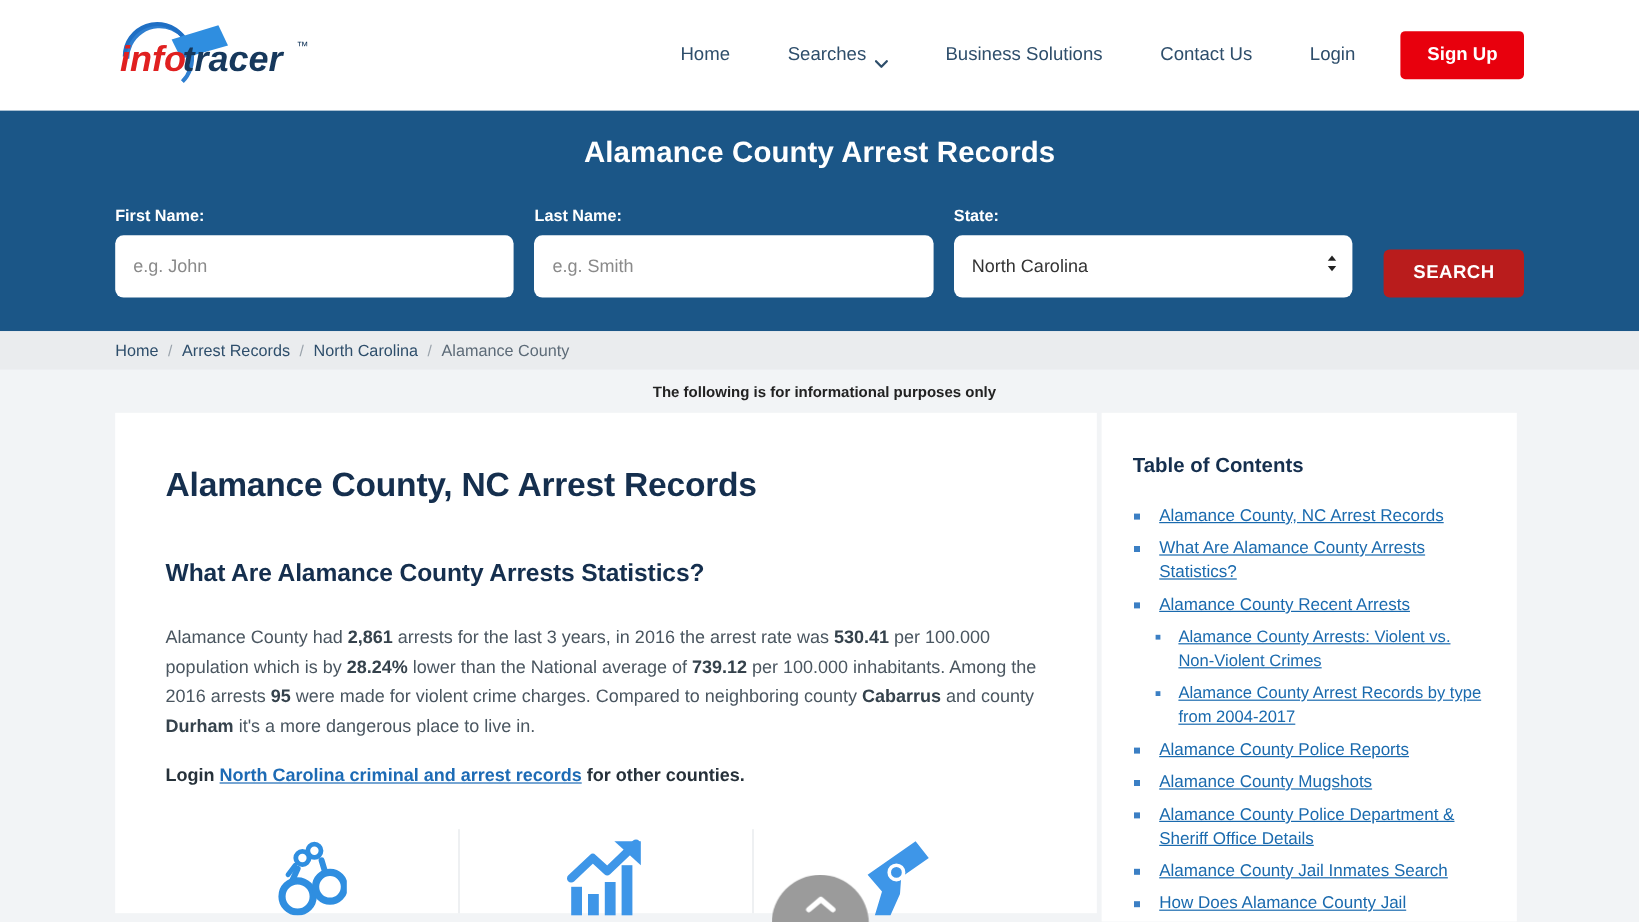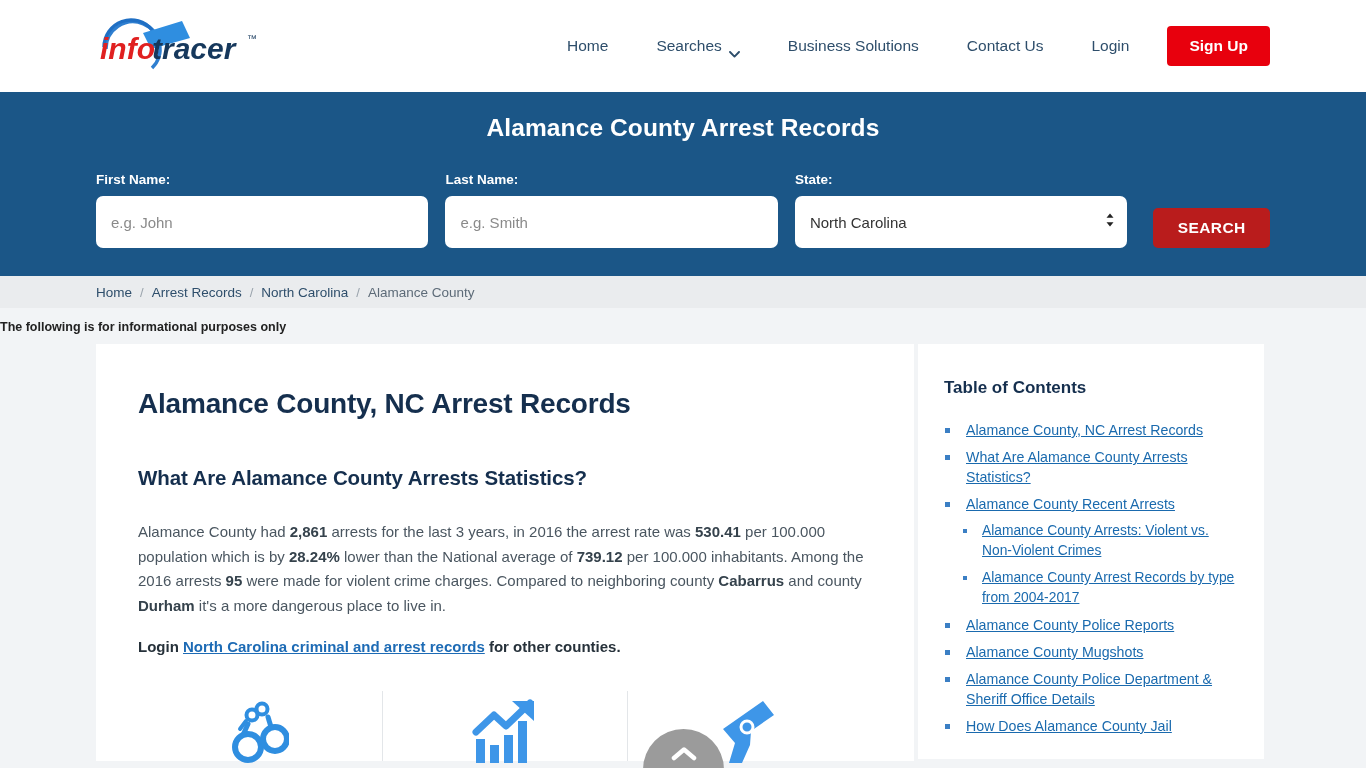--- a/index.html
+++ b/index.html
@@ -143,25 +143,25 @@
   }
   .crumb.current { color: #5d6b78; }
   .crumb-sep {
     color: #9aa3ac;
     font-size: 13px;
     margin: 0 8px;
   }
 
   
   .notice {
-    text-align: left;
+    text-align: center;
     font-size: 12.5px;
     font-weight: bold;
     color: #222;
-    padding: 12px 0 10px 0;
+    padding: 12px 0 10px 8px;
   }
 
   
   .content {
     display: flex;
     padding: 0 96px;
     gap: 4px;
     align-items: flex-start;
   }
   .card-main {
@@ -402,20 +402,21 @@
       <li>
         <a class="toc-link" href="#">Alamance County Recent Arrests</a>
         <ul>
           <li><a class="toc-link sub" href="#">Alamance County Arrests: Violent vs. Non-Violent Crimes</a></li>
           <li><a class="toc-link sub" href="#">Alamance County Arrest Records by type from 2004-2017</a></li>
         </ul>
       </li>
       <li><a class="toc-link" href="#">Alamance County Police Reports</a></li>
       <li><a class="toc-link" href="#">Alamance County Mugshots</a></li>
       <li><a class="toc-link" href="#">Alamance County Police Department &amp; Sheriff Office Details</a></li>
+      <li><a class="toc-link" href="#">Alamance County Jail Inmates Search</a></li>
       <li><a class="toc-link" href="#">How Does Alamance County Jail</a></li>
     </ul>
   </div>
 </div>
 
 <button class="scroll-top">
   <span>
     <svg width="26" height="15" viewBox="0 0 26 15">
         <path d="M3 12 L13 3.5 L23 12" fill="none" stroke="#ffffff" stroke-width="4.5" stroke-linecap="round" stroke-linejoin="round"></path>
       </svg>

